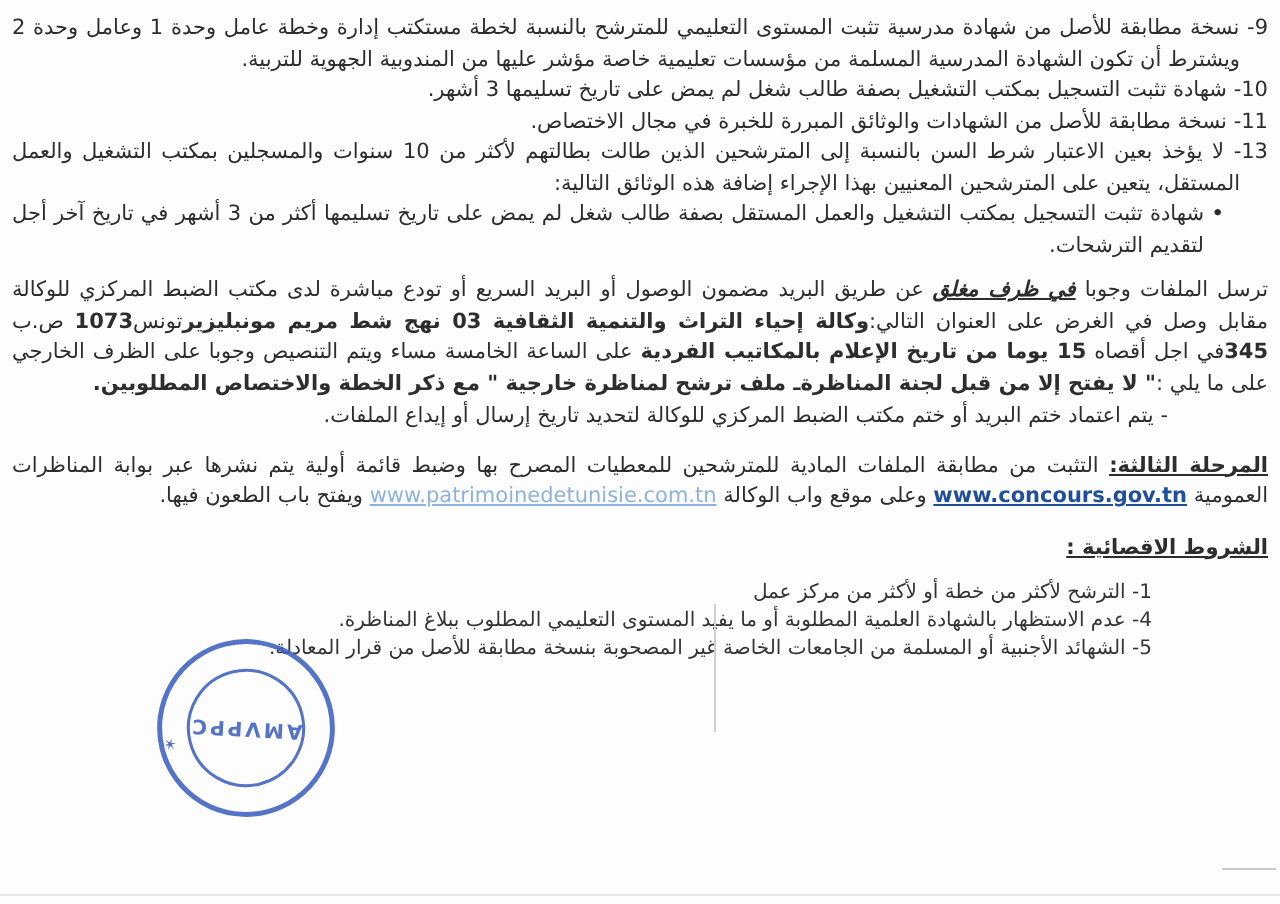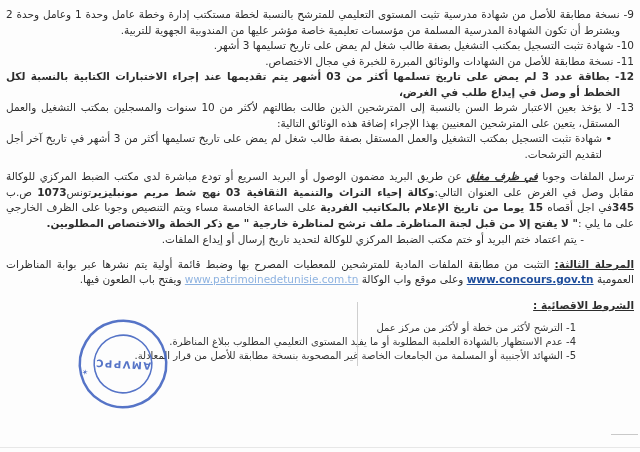--- a/index.html
+++ b/index.html
@@ -40,21 +40,20 @@
 </style>
 </head>
 <body>
 
 <div class="page">
   <div class="content">
 
     <div class="req-item"><span class="num">9-</span> <span>نسخة مطابقة للأصل من شهادة مدرسية تثبت المستوى التعليمي للمترشح بالنسبة لخطة مستكتب إدارة وخطة عامل وحدة 1 وعامل وحدة 2 ويشترط أن تكون الشهادة المدرسية المسلمة من مؤسسات تعليمية خاصة مؤشر عليها من المندوبية الجهوية للتربية.</span></div>
     <div class="req-item"><span class="num">10-</span> <span>شهادة تثبت التسجيل بمكتب التشغيل بصفة طالب شغل لم يمض على تاريخ تسليمها 3 أشهر.</span></div>
     <div class="req-item"><span class="num">11-</span> <span>نسخة مطابقة للأصل من الشهادات والوثائق المبررة للخبرة في مجال الاختصاص.</span></div>
-    <div class="req-item b"><span class="num">12-</span> <span>بطاقة عدد 3 لم يمض على تاريخ تسلمها أكثر من 03 أشهر يتم تقديمها عند إجراء الاختبارات الكتابية بالنسبة لكل الخطط أو وصل في إيداع طلب في الغرض،</span></div>
     <div class="req-item"><span class="num">13-</span> <span>لا يؤخذ بعين الاعتبار شرط السن بالنسبة إلى المترشحين الذين طالت بطالتهم لأكثر من 10 سنوات والمسجلين بمكتب التشغيل والعمل المستقل، يتعين على المترشحين المعنيين بهذا الإجراء إضافة هذه الوثائق التالية:</span></div>
 
     <div class="bullet-item"><span class="dot">•</span></div>
     <div class="bullet-item"><span class="dot">•</span><span>شهادة تثبت التسجيل بمكتب التشغيل والعمل المستقل بصفة طالب شغل لم يمض على تاريخ تسليمها أكثر من 3 أشهر في تاريخ آخر أجل لتقديم الترشحات.</span></div>
 
     <div class="mailing"><span>ترسل الملفات وجوبا </span><span class="b u">في ظرف مغلق</span><span> عن طريق البريد مضمون الوصول أو البريد السريع أو تودع مباشرة لدى مكتب الضبط المركزي للوكالة مقابل وصل في الغرض على العنوان التالي:</span><span class="b">وكالة إحياء التراث والتنمية الثقافية 03 نهج شط مريم مونبليزير</span><span>تونس</span><span class="b">1073</span><span> ص.ب </span><span class="b">345</span><span>في اجل أقصاه </span><span class="b">15</span><span class="b"> يوما من تاريخ الإعلام بالمكاتيب الفردية</span><span> على الساعة الخامسة مساء ويتم التنصيص وجوبا على الظرف الخارجي على ما يلي :</span><span class="b">" لا يفتح إلا من قبل لجنة المناظرةـ ملف ترشح لمناظرة خارجية " </span><span class="b">مع ذكر الخطة والاختصاص المطلوبين.</span></div>
 
     <div class="note-dash">- يتم اعتماد ختم البريد أو ختم مكتب الضبط المركزي للوكالة لتحديد تاريخ إرسال أو إيداع الملفات.</div>
 
 

